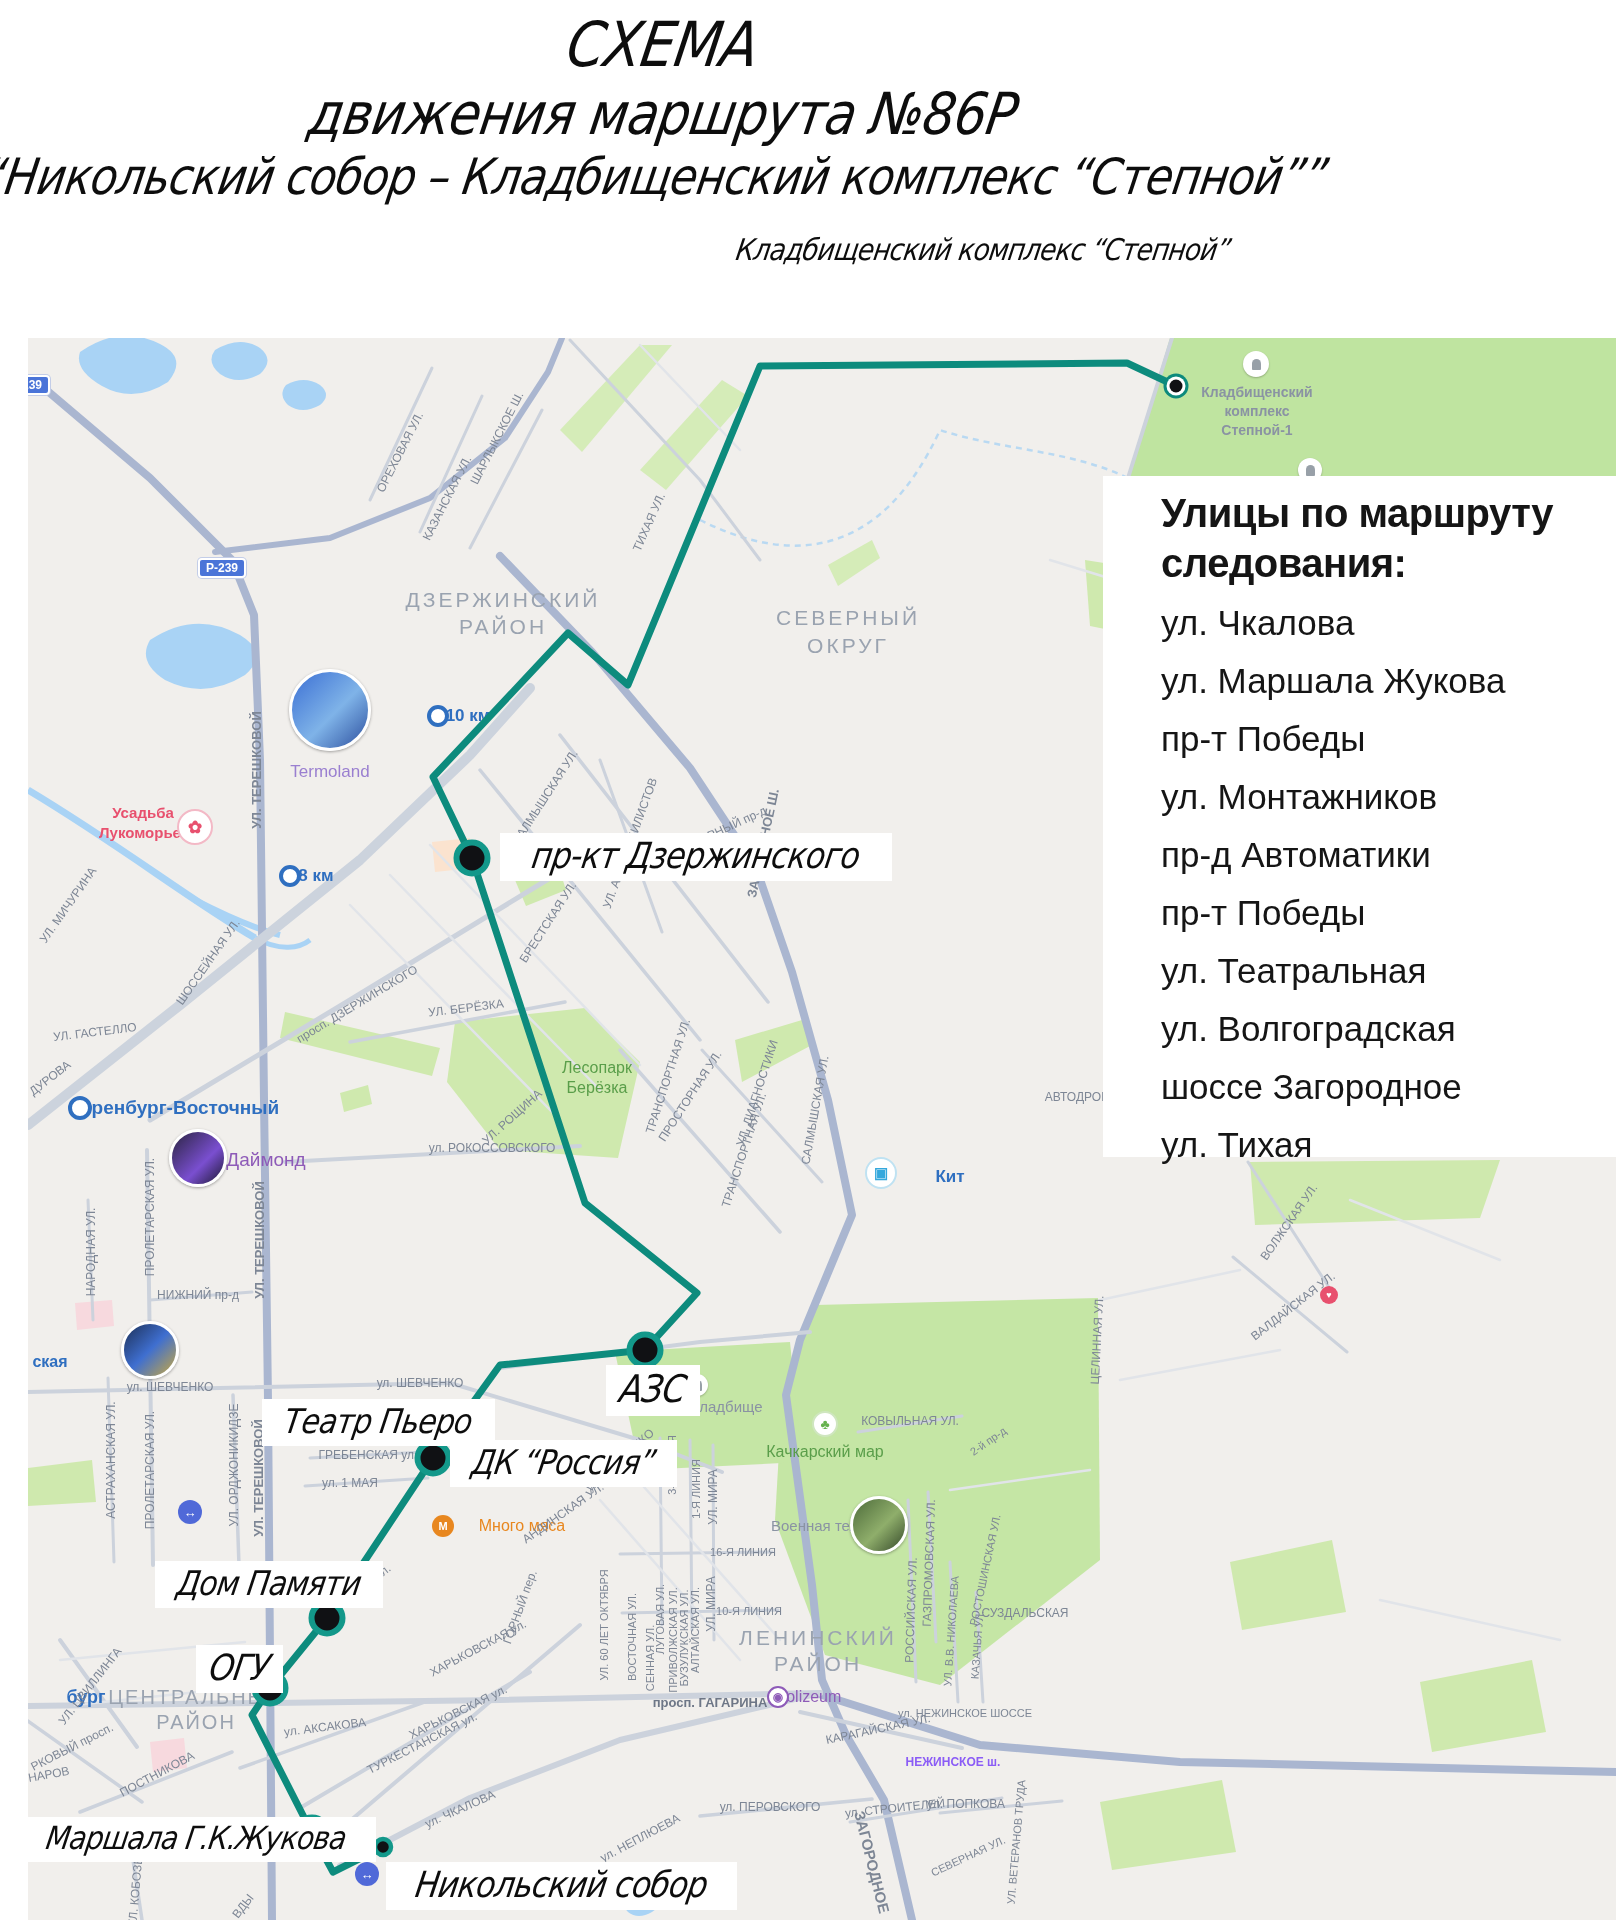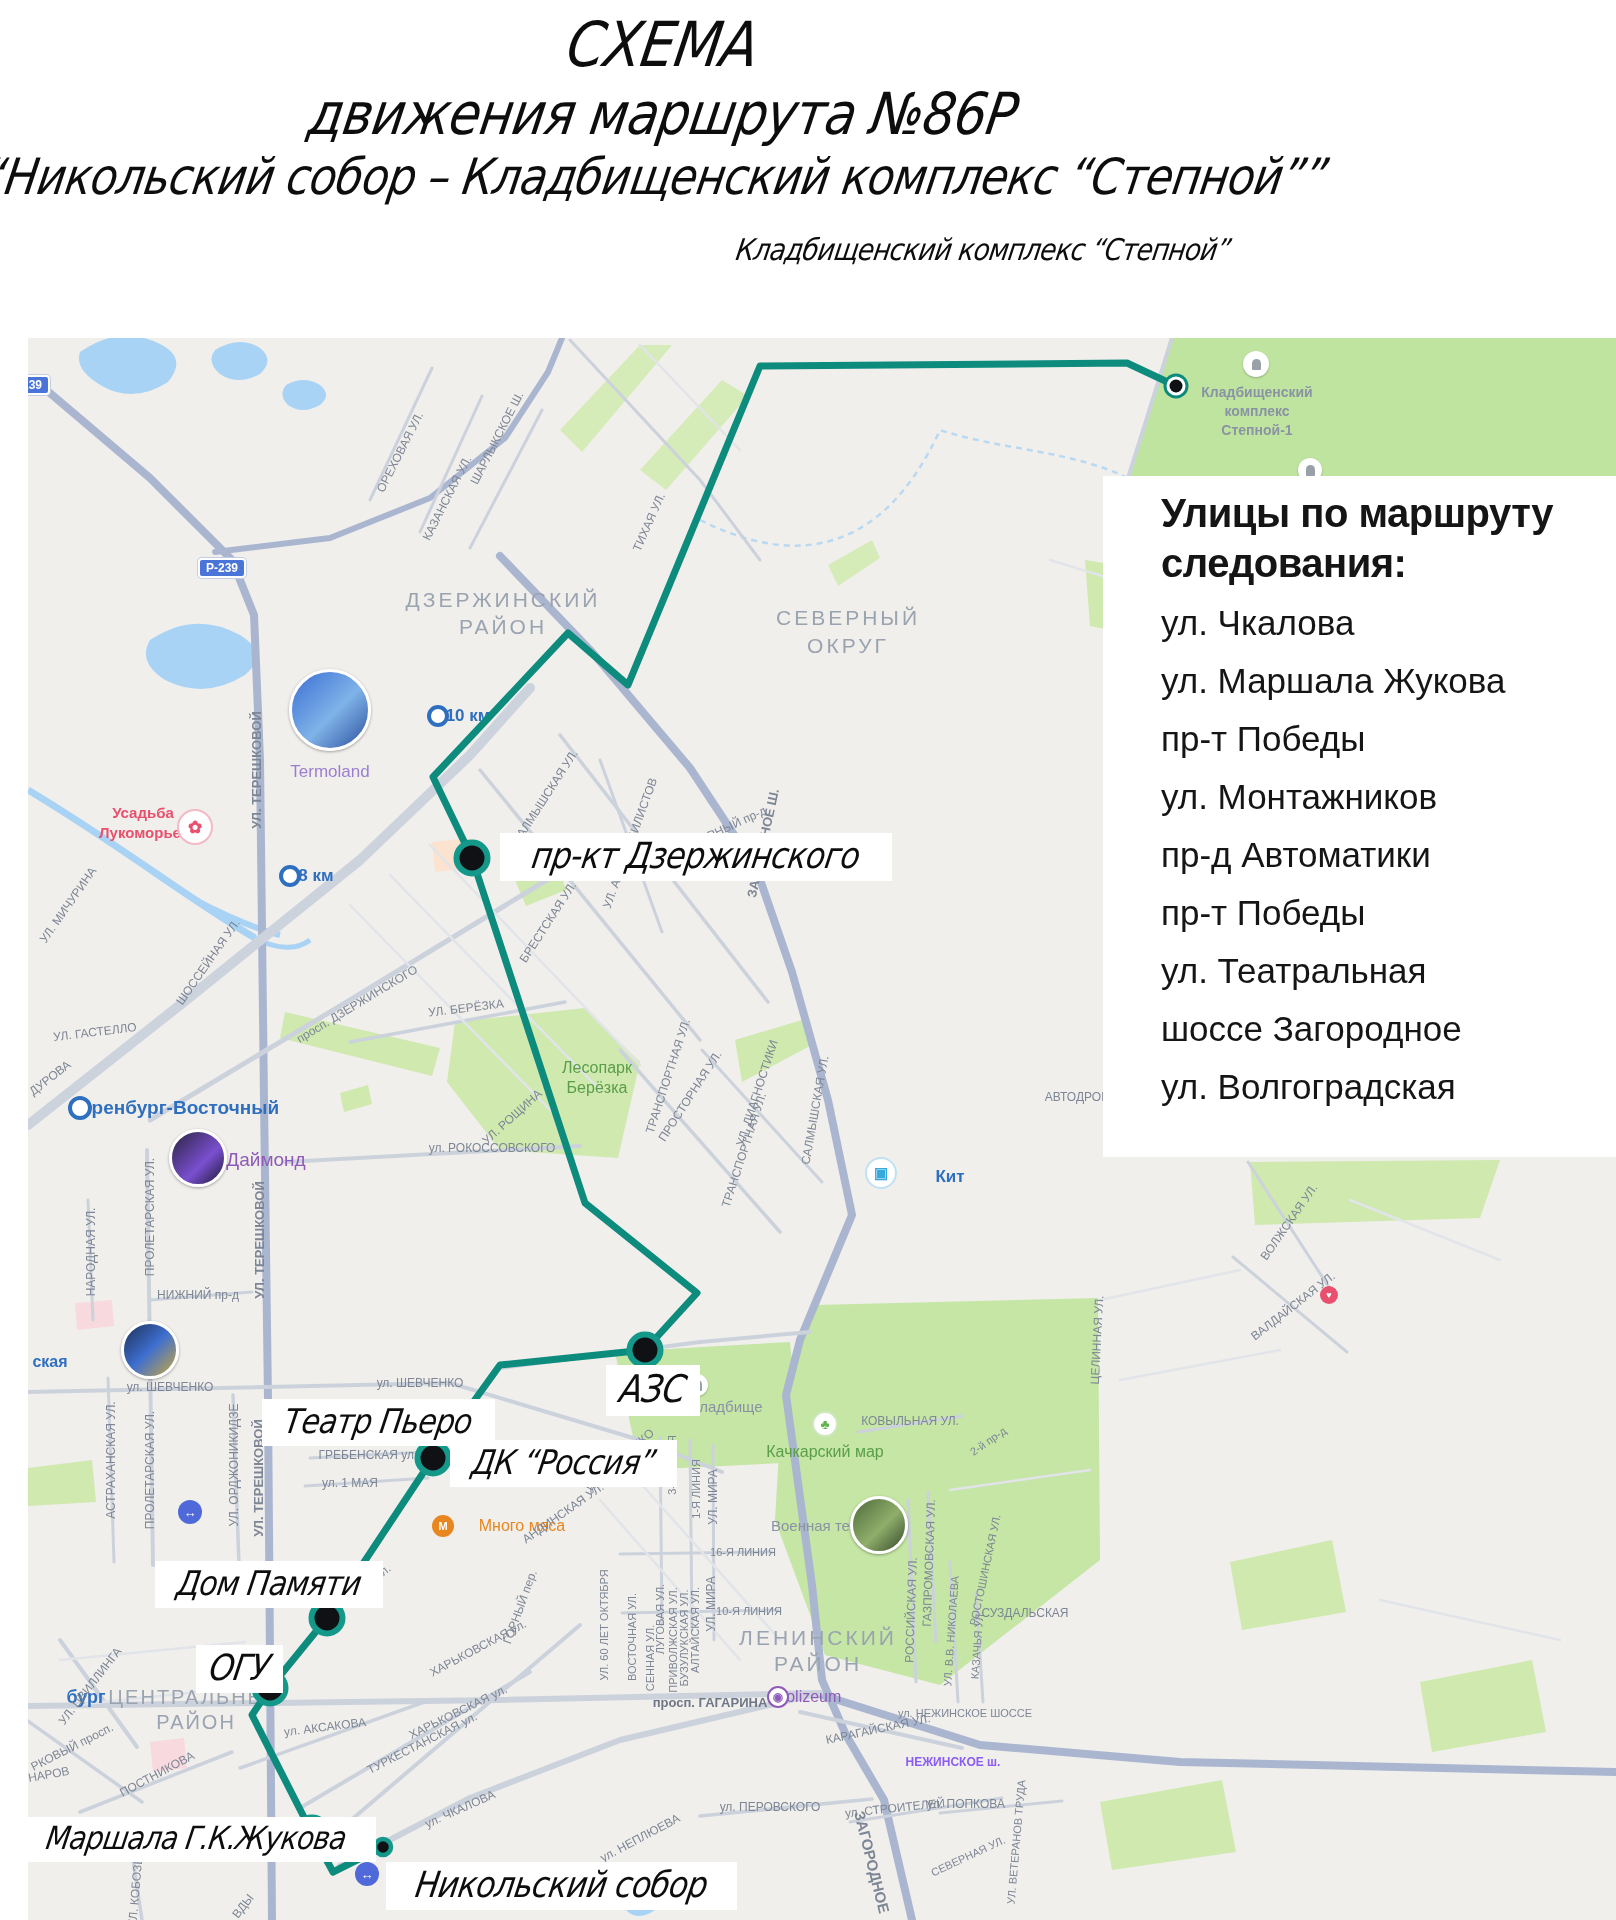--- a/index.html
+++ b/index.html
@@ -342,17 +342,18 @@
     <div class="panel-h" style="margin-top:12px;" data-interactable="false">Улицы по маршруту</div>
     <div class="panel-h" data-interactable="false">следования:</div>
     <div id="panel-list" data-interactable="false">
         <div class="panel-item" data-interactable="false">ул. Чкалова</div>
         <div class="panel-item" data-interactable="false">ул. Маршала Жукова</div>
         <div class="panel-item" data-interactable="false">пр-т Победы</div>
         <div class="panel-item" data-interactable="false">ул. Монтажников</div>
         <div class="panel-item" data-interactable="false">пр-д Автоматики</div>
         <div class="panel-item" data-interactable="false">пр-т Победы</div>
         <div class="panel-item" data-interactable="false">ул. Театральная</div>
+        <div class="panel-item" data-interactable="false">ул. Волгоградская</div>
         <div class="panel-item" data-interactable="false">шоссе Загородное</div>
-        <div class="panel-item" data-interactable="false">ул. Волгоградская</div>
+        <div class="panel-item" data-interactable="false">ул. Тихая</div>
       </div>
   </div>
 </div>
 
 </body></html>

